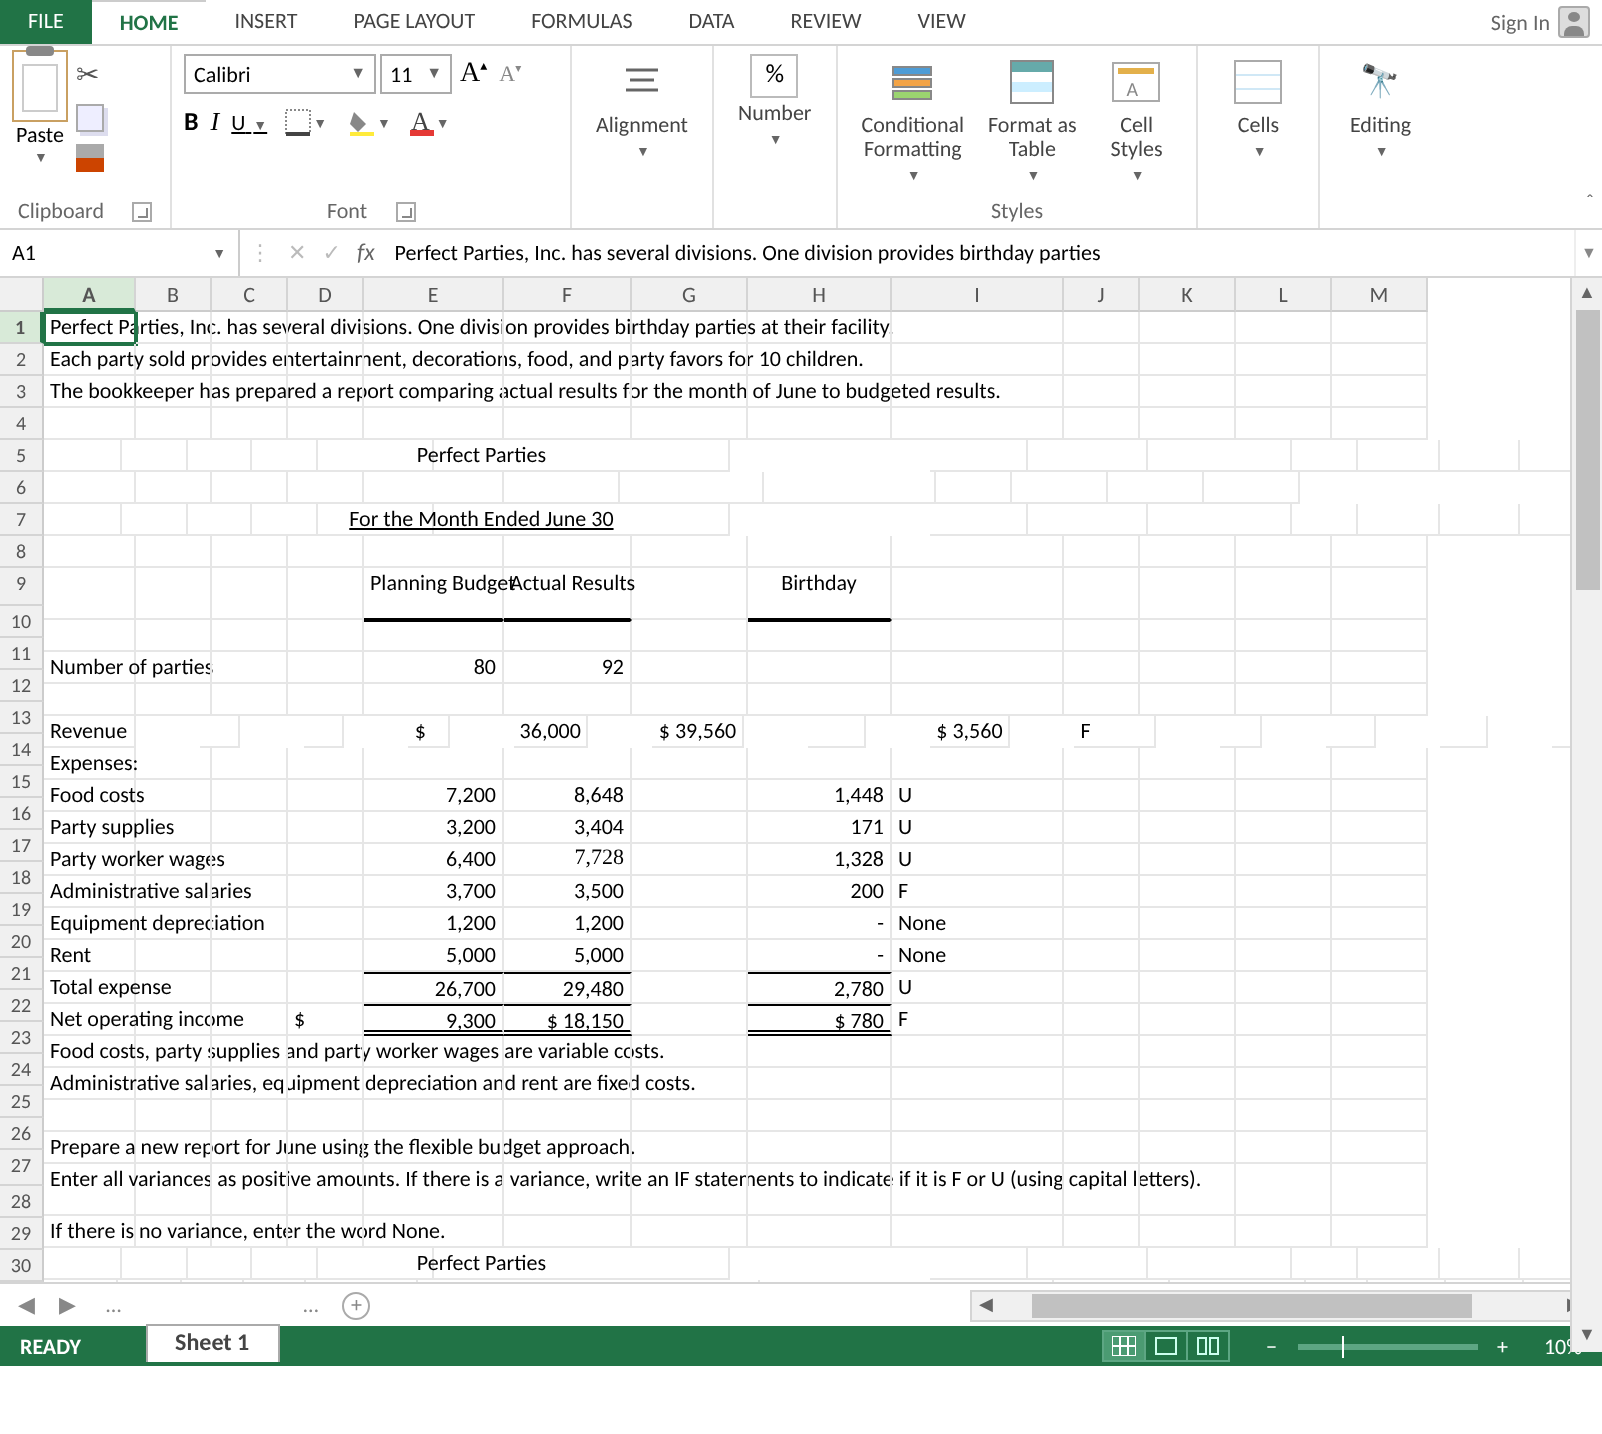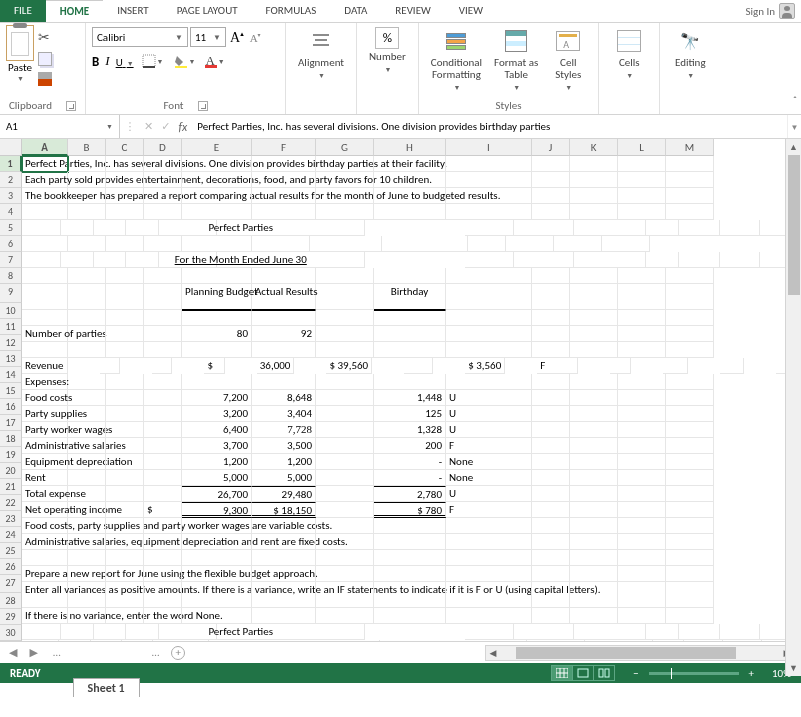--- a/index.html
+++ b/index.html
@@ -76,21 +76,21 @@
 .cell.c{text-align:center;}
 .cell.bt{border-top:1px solid #000;}
 .cell.bb{border-bottom:1px solid #000;}
 .cell.db{border-bottom:3px double #000;}
 .sel{outline:2px solid #217346;outline-offset:-1px;}
 .vscroll{position:absolute;right:0;top:139px;bottom:41px;width:16px;background:#f0f0f0;border-left:1px solid #d4d4d4;display:flex;flex-direction:column;align-items:center;}
 .vscroll .arrb{height:16px;width:100%;text-align:center;color:#666;font-size:9px;line-height:16px;}
 .vscroll .thumb{width:12px;height:140px;background:#c1c1c1;margin-top:0;}
 .sheettabs{height:22px;background:#fff;border-top:1px solid #d4d4d4;display:flex;align-items:center;padding:0 6px;gap:6px;}
 .sheettabs .nav{color:#888;padding:0 3px;}
-.sheettabs .stab{background:#fff;border:1px solid #aaa;border-bottom:none;padding:2px 14px;font-weight:700;font-size:12px;color:#444;position:relative;top:17px;margin-top:36px;}
+.sheettabs .stab{background:#fff;border:1px solid #aaa;border-bottom:none;padding:2px 14px;font-weight:700;font-size:12px;color:#444;position:relative;top:1px;margin-top:36px;}
 .sheettabs .dots{color:#888;padding:0 6px;}
 .sheettabs .plus{width:14px;height:14px;border:1px solid #aaa;border-radius:50%;text-align:center;line-height:12px;color:#888;font-size:11px;}
 .hscroll{margin-left:auto;display:flex;align-items:center;width:310px;height:16px;background:#f0f0f0;border:1px solid #d4d4d4;}
 .hscroll .thumb{height:12px;width:220px;background:#c1c1c1;margin:0 16px;}
 .hscroll .arrb{width:14px;text-align:center;color:#666;font-size:9px;}
 .status{height:20px;background:#217346;color:#fff;display:flex;align-items:center;padding:0 10px;font-size:11px;}
 .status .views{margin-left:auto;display:flex;gap:0;align-items:center;}
 .status .vbtn{width:22px;height:16px;border:1px solid #5da683;margin-left:-1px;display:flex;align-items:center;justify-content:center;}
 .status .vbtn.active{background:#4b9b72;}
 .status .zoom{display:flex;align-items:center;gap:6px;margin-left:14px;}
@@ -579,21 +579,21 @@
               <div class="cell" style="width: 48px;"></div>
             </div>
             <div style="display: flex;">
               <div class="cell" style="width: 46px; overflow: visible;"> Party supplies</div>
               <div class="cell" style="width: 38px;"></div>
               <div class="cell" style="width: 38px;"></div>
               <div class="cell" style="width: 38px;"></div>
               <div class="cell r" style="width: 70px;">3,200</div>
               <div class="cell r" style="width: 64px;">3,404</div>
               <div class="cell" style="width: 58px;"></div>
-              <div class="cell r" style="width: 72px;">125</div>
+              <div class="cell r" style="width: 72px;">171</div>
               <div class="cell" style="width: 86px;">U</div>
               <div class="cell" style="width: 38px;"></div>
               <div class="cell" style="width: 48px;"></div>
               <div class="cell" style="width: 48px;"></div>
               <div class="cell" style="width: 48px;"></div>
             </div>
             <div style="display: flex;">
               <div class="cell" style="width: 46px; overflow: visible;"> Party worker wages</div>
               <div class="cell" style="width: 38px;"></div>
               <div class="cell" style="width: 38px;"></div>

